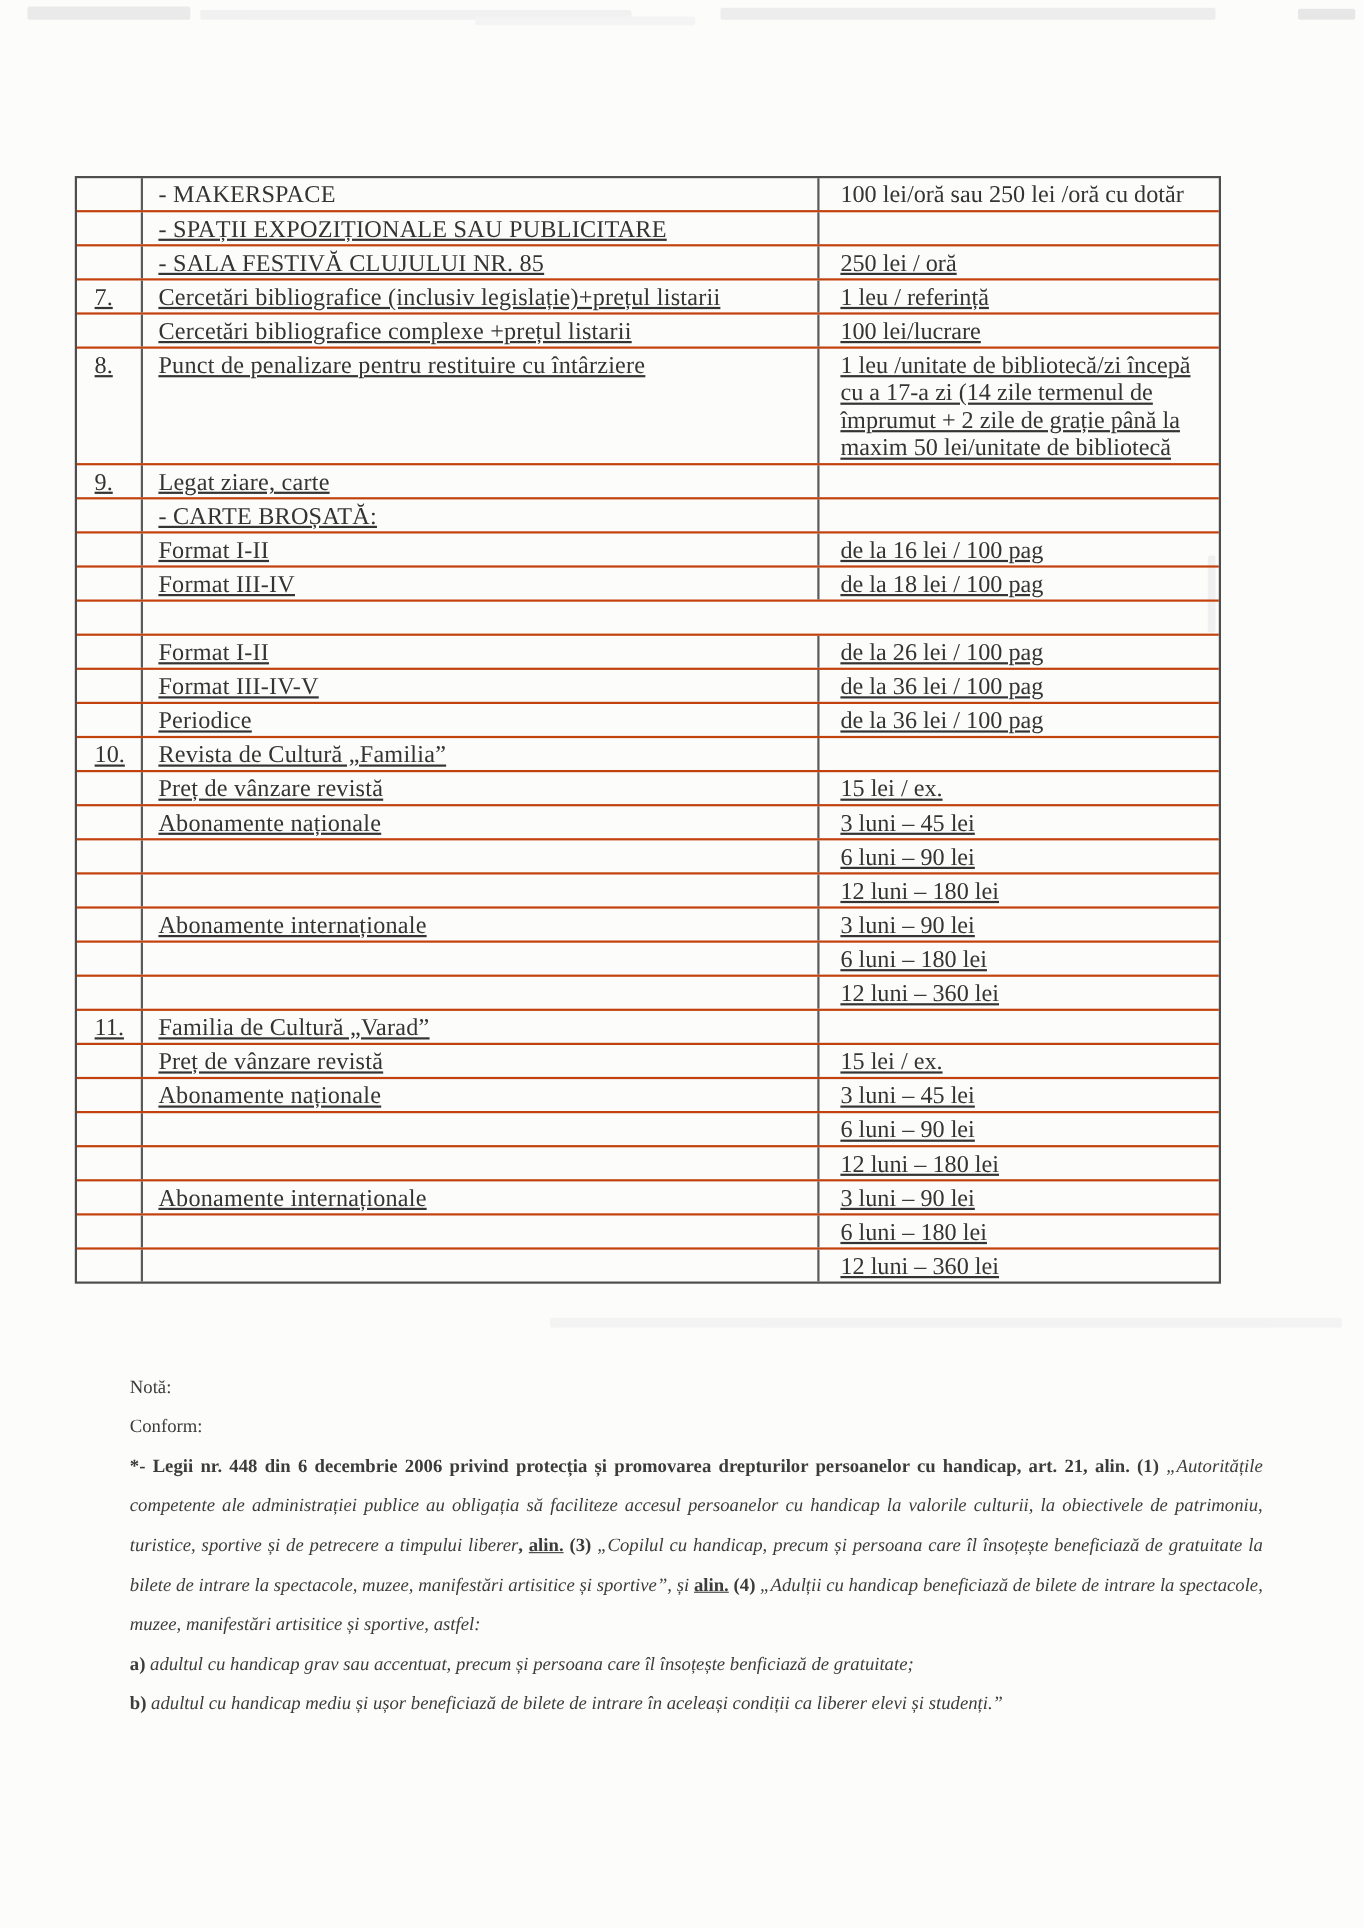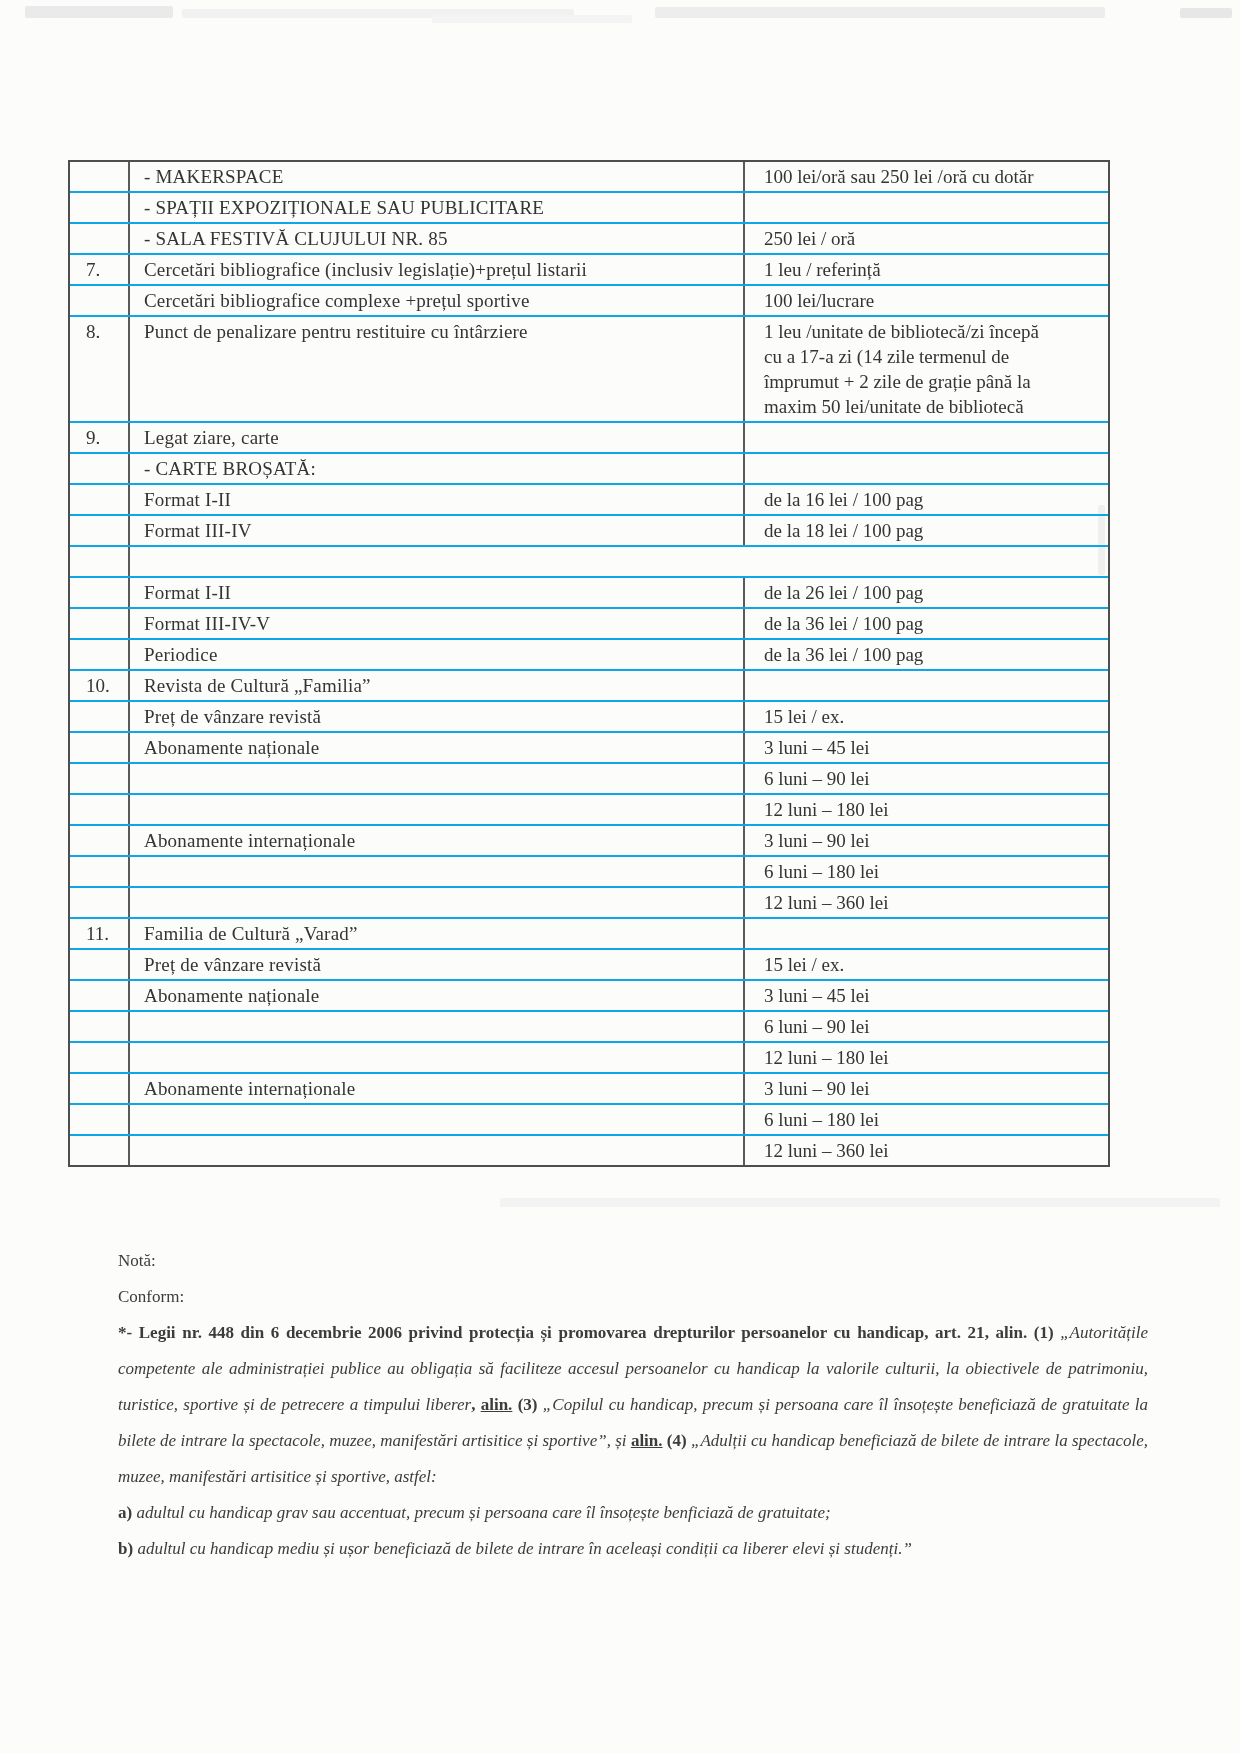--- a/index.html
+++ b/index.html
@@ -19,25 +19,25 @@
   .sm3{left:432px;top:15px;width:200px;height:8px;background:#f4f4f4;}
   .sm4{left:655px;top:7px;width:450px;height:11px;background:#ededed;}
   .sm5{left:1180px;top:8px;width:52px;height:10px;background:#e7e7e7;}
   .sm6{left:500px;top:1198px;width:720px;height:9px;background:#f3f3f3;}
   .sm7{left:1098px;top:505px;width:7px;height:70px;background:#f0f0f0;}
 
   
   .price-table{
     position:absolute;left:68px;top:160px;width:1042px;
     border:2px solid #4e4e4e;
-    font-size:19px;
+    font-size:22px;
     box-sizing:border-box;
   }
   .row{display:grid;grid-template-columns:60px 615px 1fr;min-height:29px;}
-  .row + .row{border-top:2px solid #0ea5e9;}
+  .row + .row{border-top:2px solid #c2410c;text-decoration:underline;}
   .cell{padding:2px 6px 2px 14px;line-height:25px;box-sizing:border-box;overflow:hidden;}
   .cell.num{padding-left:16px;border-right:2px solid #5a5a5a;}
   .cell.svc{border-right:2px solid #5a5a5a;letter-spacing:0.2px;}
   .cell.price{padding-left:19px;}
   .pline{white-space:nowrap;}
 
   
   .note{
     position:absolute;left:118px;top:1243px;width:1030px;
     font-size:17px;line-height:36px;
@@ -85,21 +85,21 @@
       </div>
       <div class="row">
         <div class="cell num">7.</div>
         <div class="cell svc">Cercetări bibliografice (inclusiv legislație)+prețul listarii</div>
         <div class="cell price">
           <div class="pline">1 leu / referință</div>
         </div>
       </div>
       <div class="row">
         <div class="cell num"></div>
-        <div class="cell svc">Cercetări bibliografice complexe +prețul sportive</div>
+        <div class="cell svc">Cercetări bibliografice complexe +prețul listarii</div>
         <div class="cell price">
           <div class="pline">100 lei/lucrare</div>
         </div>
       </div>
       <div class="row">
         <div class="cell num">8.</div>
         <div class="cell svc">Punct de penalizare pentru restituire cu întârziere</div>
         <div class="cell price">
           <div class="pline">1 leu /unitate de bibliotecă/zi începă</div>
           <div class="pline">cu a 17-a zi (14 zile termenul de</div>

